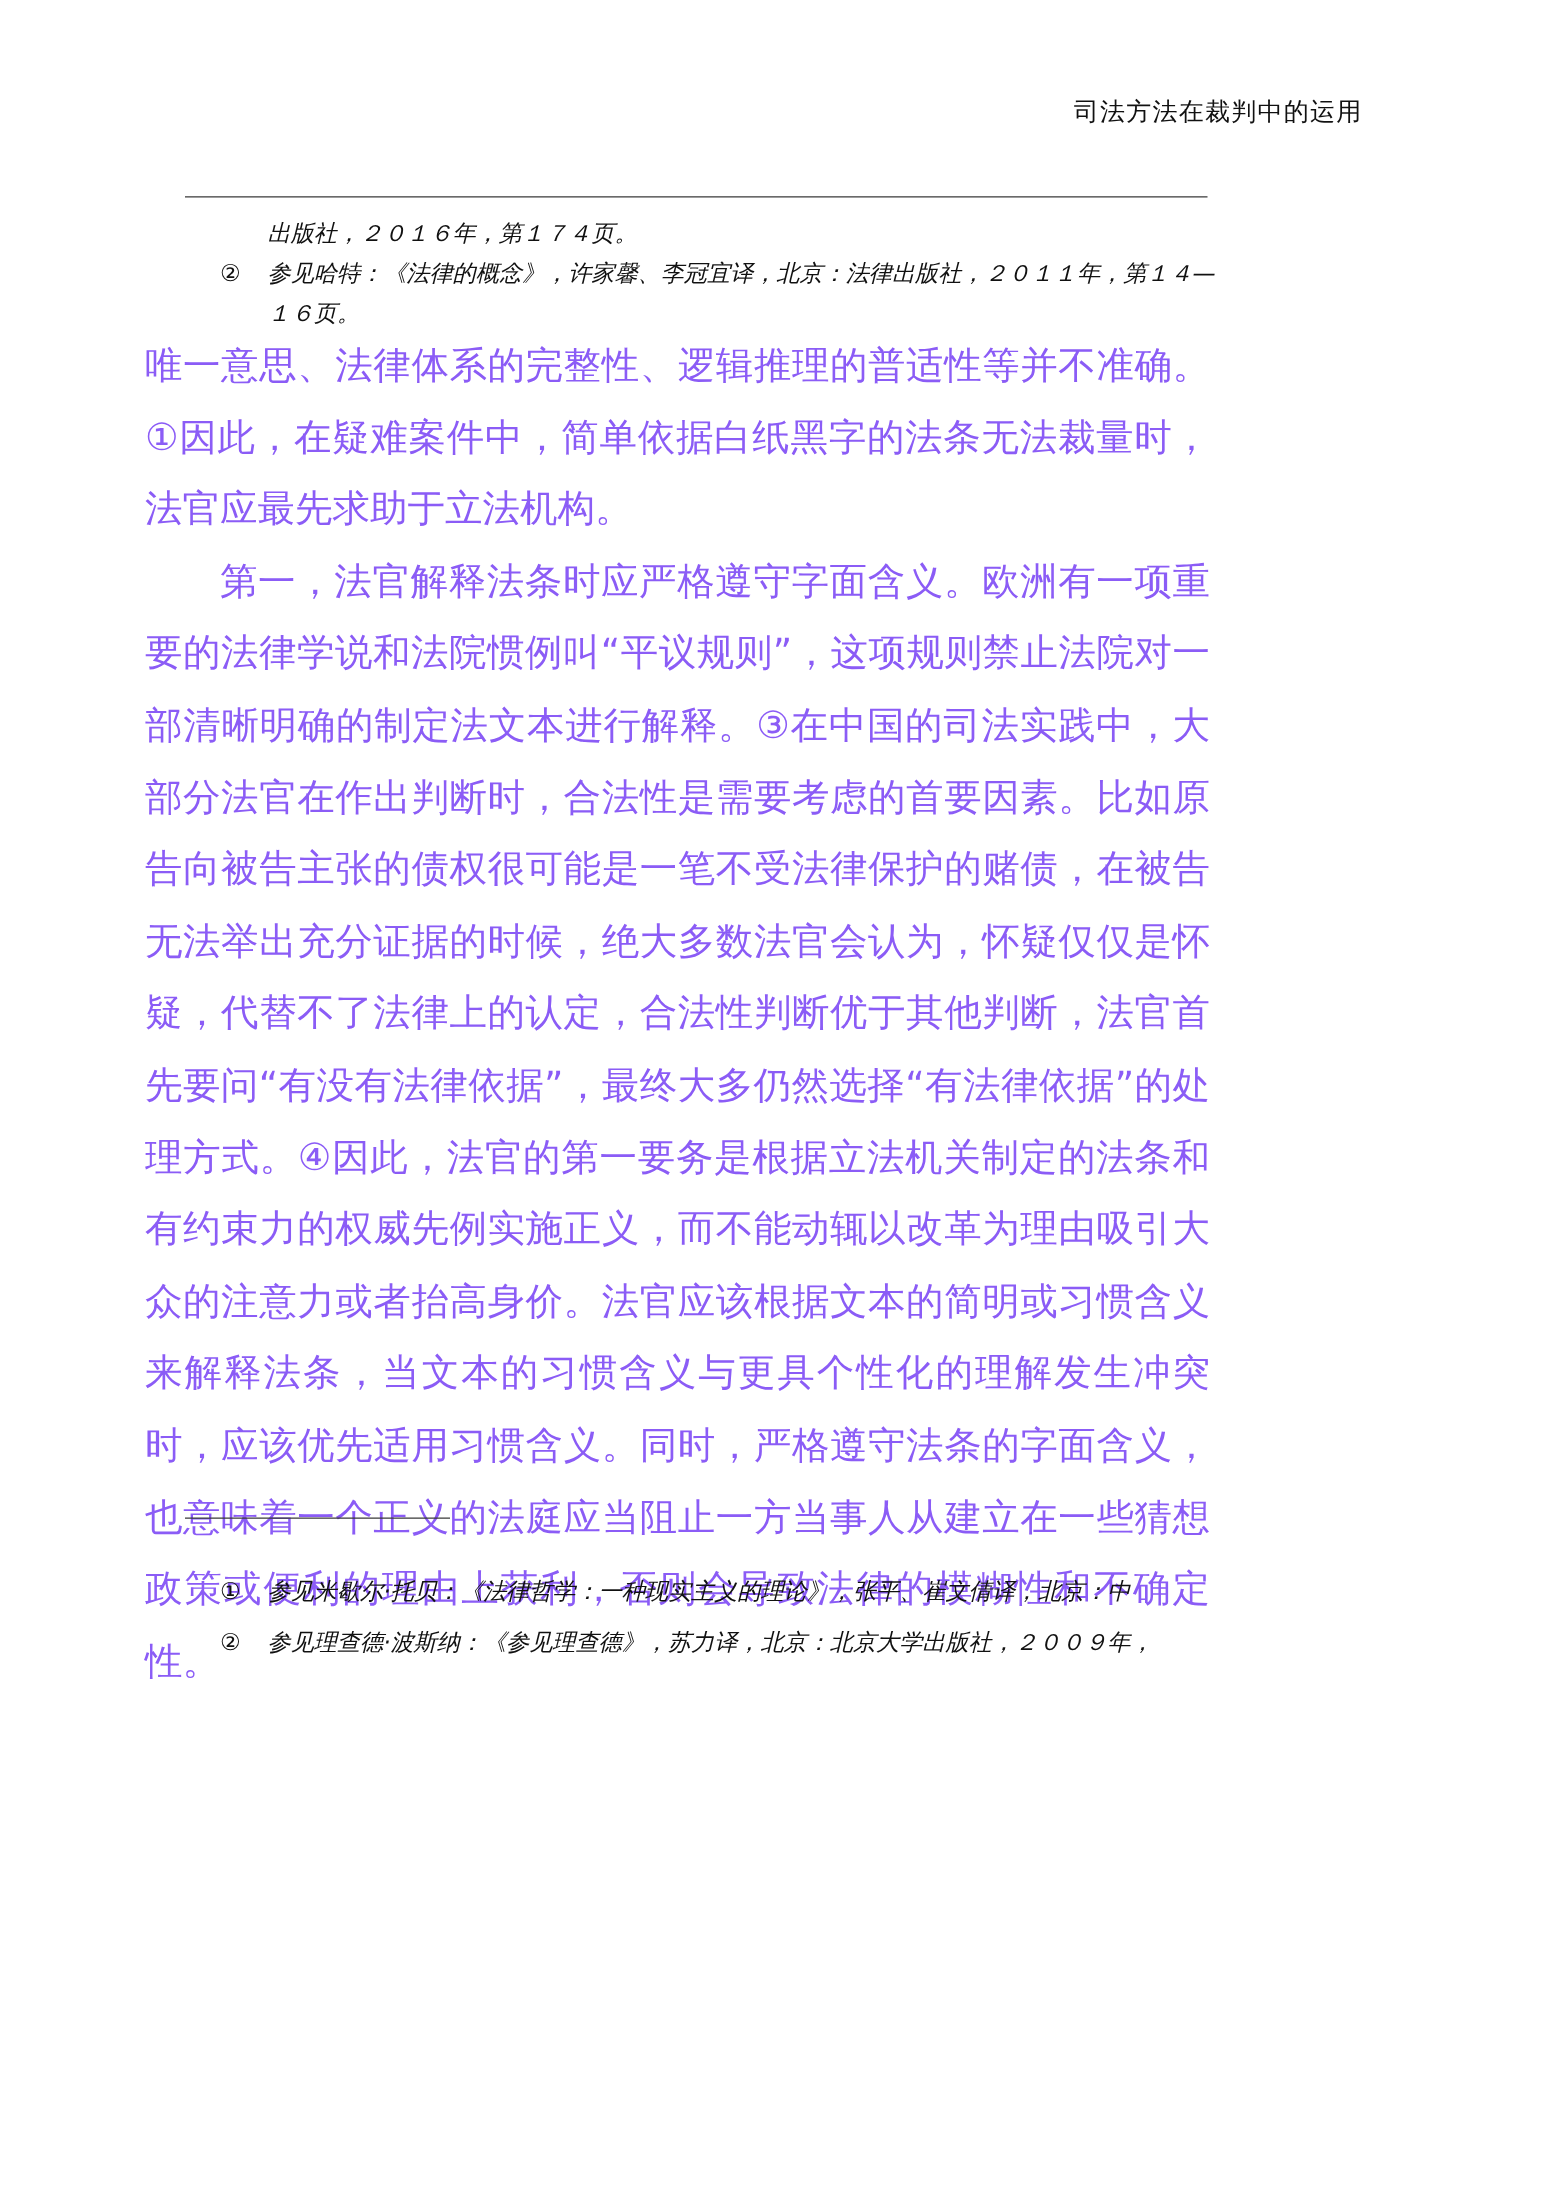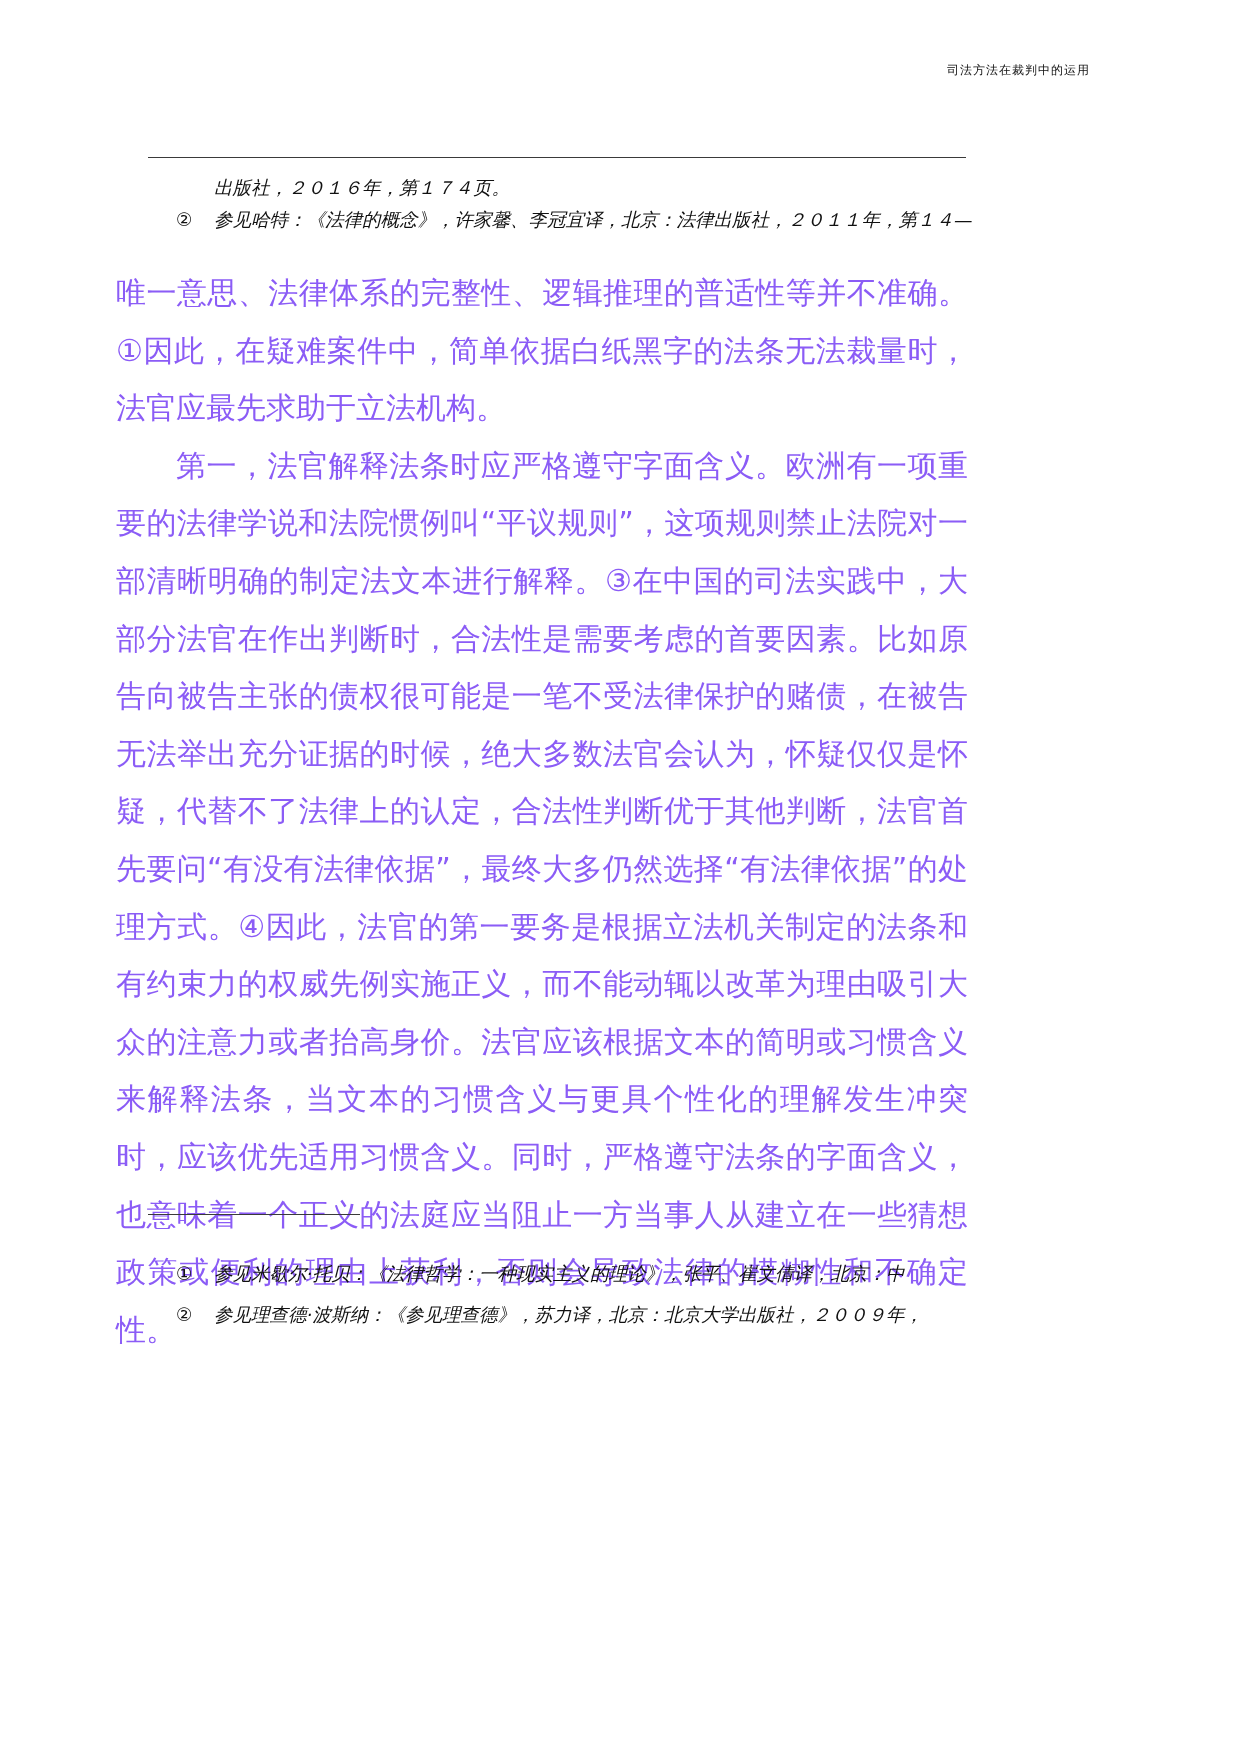--- a/index.html
+++ b/index.html
@@ -16,25 +16,25 @@
     width: 1240px;
     height: 1754px;
     background: #ffffff;
     box-sizing: border-box;
     overflow: hidden;
   }
 
   
   .running-header {
     position: absolute;
-    top: 62px;
+    top: 76px;
     left: 0;
     width: 1090px;
     text-align: right;
-    font-size: 12px;
+    font-size: 20px;
     letter-spacing: 1px;
     color: #111;
   }
 
   
   .rule-top {
     position: absolute;
     top: 157px;
     left: 148px;
     width: 818px;
@@ -113,20 +113,21 @@
 
   <div class="rule-top"></div>
 
   <div class="footnote-block top">
     <div class="fn-cont">出版社，２０１６年，第１７４页。</div>
 
     <div class="fn-row">
       <span class="fn-marker">②</span>
       <span class="fn-text">参见哈特：《法律的概念》，许家馨、李冠宜译，北京：法律出版社，２０１１年，第１４—</span>
     </div>
+    <div class="fn-cont">１６页。</div>
   </div>
 
   <div class="body-text">
     <p>唯一意思、法律体系的完整性、逻辑推理的普适性等并不准确。①因此，在疑难案件中，简单依据白纸黑字的法条无法裁量时，法官应最先求助于立法机构。</p>
     <p class="indent">第一，法官解释法条时应严格遵守字面含义。欧洲有一项重要的法律学说和法院惯例叫“平议规则”，这项规则禁止法院对一部清晰明确的制定法文本进行解释。③在中国的司法实践中，大部分法官在作出判断时，合法性是需要考虑的首要因素。比如原告向被告主张的债权很可能是一笔不受法律保护的赌债，在被告无法举出充分证据的时候，绝大多数法官会认为，怀疑仅仅是怀疑，代替不了法律上的认定，合法性判断优于其他判断，法官首先要问“有没有法律依据”，最终大多仍然选择“有法律依据”的处理方式。④因此，法官的第一要务是根据立法机关制定的法条和有约束力的权威先例实施正义，而不能动辄以改革为理由吸引大众的注意力或者抬高身价。法官应该根据文本的简明或习惯含义来解释法条，当文本的习惯含义与更具个性化的理解发生冲突时，应该优先适用习惯含义。同时，严格遵守法条的字面含义，也意味着一个正义的法庭应当阻止一方当事人从建立在一些猜想政策或便利的理由上获利，否则会导致法律的模糊性和不确定性。</p>
   </div>
 
   <div class="rule-bottom"></div>
 
   <div class="footnote-block bottom">

